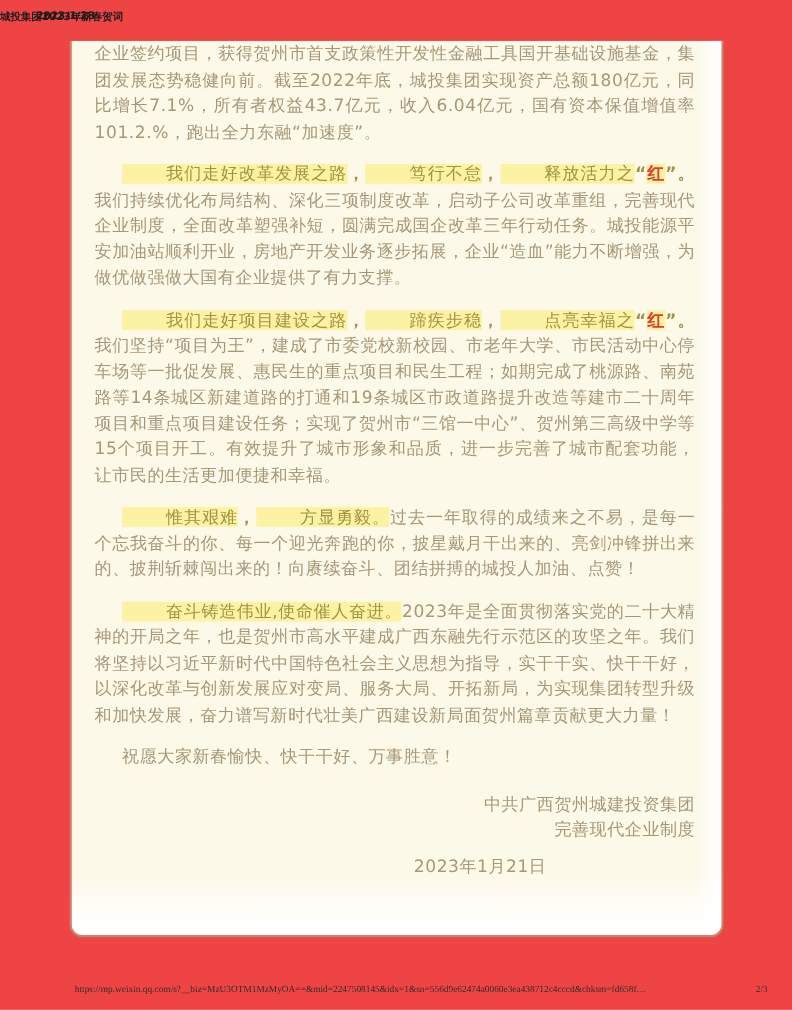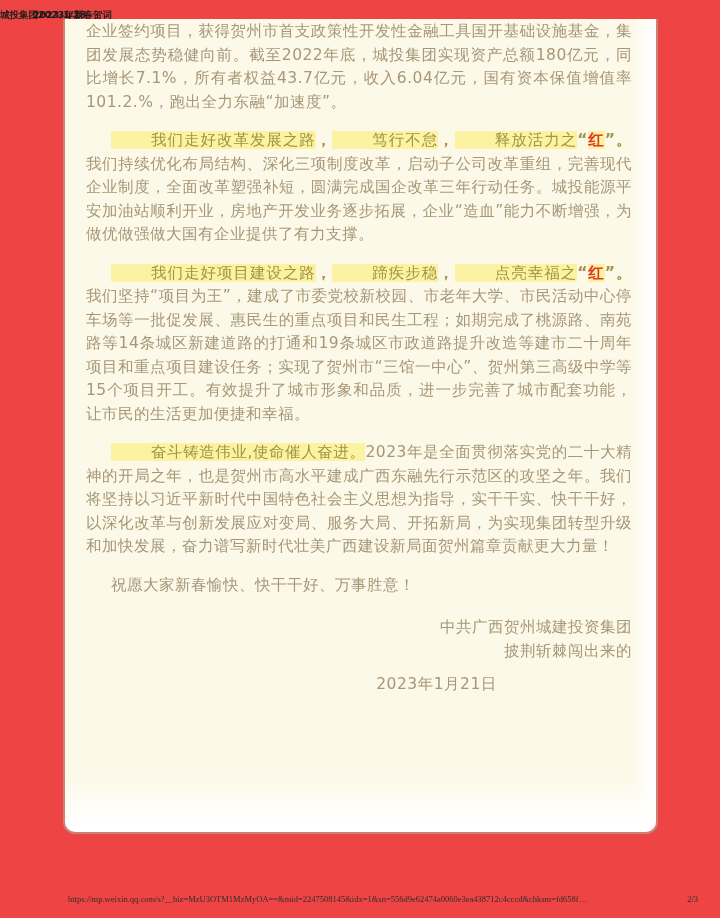--- a/index.html
+++ b/index.html
@@ -11,21 +11,21 @@
   }
   .page{position:relative;width:720px;height:918px;background:#ef4444;overflow:hidden;}
 
   
   .print-header{position:absolute;top:9px;left:0;right:0;height:16px;}
   .print-date{position:absolute;left:33px;top:0;font-size:9.5px;font-weight:bold;color:#1c1c1c;}
   .print-title{position:absolute;left:0;right:0;top:0;font-size:9.5px;font-weight:bold;color:#1c1c1c;}
 
   
   .content-box{
-    position:absolute;left:63px;top:19px;width:595px;height:815px;
+    position:absolute;left:63px;top:37px;width:595px;height:815px;
     box-sizing:border-box;
     border:2px solid #cd8170;border-top:none;
     border-radius:0 0 12px 12px;
     background:
       linear-gradient(to right, rgba(255,255,255,0) 96%, #ffffff 99.5%),
       linear-gradient(to bottom, #fdf9e8 0%, #fdf9e8 93%, #ffffff 99%);
     box-shadow:0 1px 2px rgba(180,120,100,0.25);
   }
   .content-inner{padding:1px 24px 0 21px;}
 
@@ -69,25 +69,26 @@
     <div class="print-date">2023/1/28</div>
     <div class="print-title">城投集团2023年新春贺词</div>
   </div>
 
   <div class="content-box">
     <div class="content-inner">
 
     <p class="para"><span class="body">企业签约项目，获得贺州市首支政策性开发性金融工具国开基础设施基金，集团发展态势稳健向前。截至2022年底，城投集团实现资产总额180亿元，同比增长7.1%，所有者权益43.7亿元，收入6.04亿元，国有资本保值增值率101.2.%，跑出全力东融“加速度”。</span></p>
         <p class="para indent"><span class="hl">我们走好改革发展之路</span><span class="lead">，</span><span class="hl">笃行不怠</span><span class="lead">，</span><span class="hl">释放活力之</span><span class="lead">“</span><span class="red">红</span><span class="lead">”。</span><span class="body">我们持续优化布局结构、深化三项制度改革，启动子公司改革重组，完善现代企业制度，全面改革塑强补短，圆满完成国企改革三年行动任务。城投能源平安加油站顺利开业，房地产开发业务逐步拓展，企业“造血”能力不断增强，为做优做强做大国有企业提供了有力支撑。</span></p>
         <p class="para indent"><span class="hl">我们走好项目建设之路</span><span class="lead">，</span><span class="hl">蹄疾步稳</span><span class="lead">，</span><span class="hl">点亮幸福之</span><span class="lead">“</span><span class="red">红</span><span class="lead">”。</span><span class="body">我们坚持“项目为王”，建成了市委党校新校园、市老年大学、市民活动中心停车场等一批促发展、惠民生的重点项目和民生工程；如期完成了桃源路、南苑路等14条城区新建道路的打通和19条城区市政道路提升改造等建市二十周年项目和重点项目建设任务；实现了贺州市“三馆一中心”、贺州第三高级中学等15个项目开工。有效提升了城市形象和品质，进一步完善了城市配套功能，让市民的生活更加便捷和幸福。</span></p>
+        <p class="para indent"><span class="hl">惟其艰难</span><span class="lead">，</span><span class="hl">方显勇毅。</span><span class="body">过去一年取得的成绩来之不易，是每一个忘我奋斗的你、每一个迎光奔跑的你，披星戴月干出来的、亮剑冲锋拼出来的、披荆斩棘闯出来的！向赓续奋斗、团结拼搏的城投人加油、点赞！</span></p>
         <p class="para indent"><span class="hl">奋斗铸造伟业,使命催人奋进。</span><span class="body">2023年是全面贯彻落实党的二十大精神的开局之年，也是贺州市高水平建成广西东融先行示范区的攻坚之年。我们将坚持以习近平新时代中国特色社会主义思想为指导，实干干实、快干干好，以深化改革与创新发展应对变局、服务大局、开拓新局，为实现集团转型升级和加快发展，奋力谱写新时代壮美广西建设新局面贺州篇章贡献更大力量！</span></p>
         <p class="para indent"><span class="body">祝愿大家新春愉快、快干干好、万事胜意！</span></p>
         <div class="signature">
           <div>中共广西贺州城建投资集团</div>
-          <div>披荆斩棘闯出来的</div>
+          <div>完善现代企业制度</div>
         </div>
         <div class="sign-date">2023年1月21日</div>
       </div>
   </div>
 
   <div class="print-footer">
     <div class="footer-url">https://mp.weixin.qq.com/s?__biz=MzU3OTM1MzMyOA==&amp;mid=2247508145&amp;idx=1&amp;sn=556d9e62474a0060e3ea438712c4cccd&amp;chksm=fd658f…</div>
     <div class="footer-page">2/3</div>
   </div>
 

